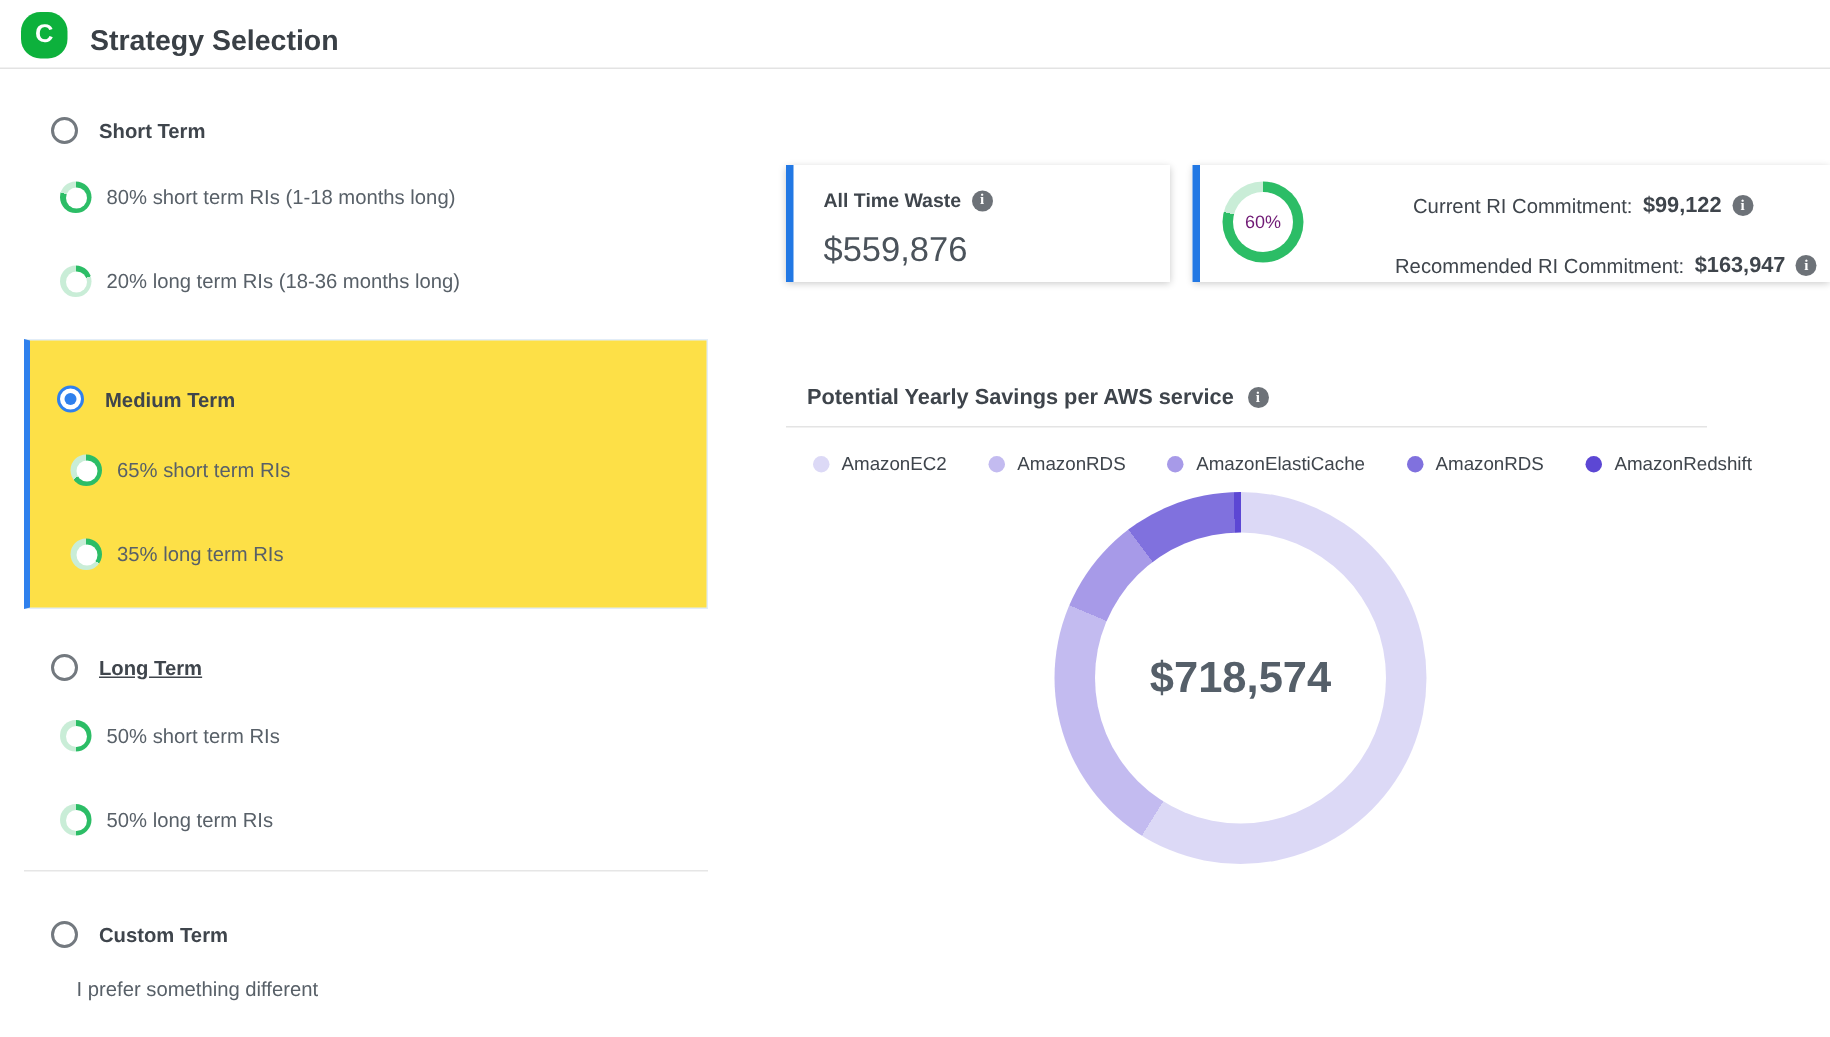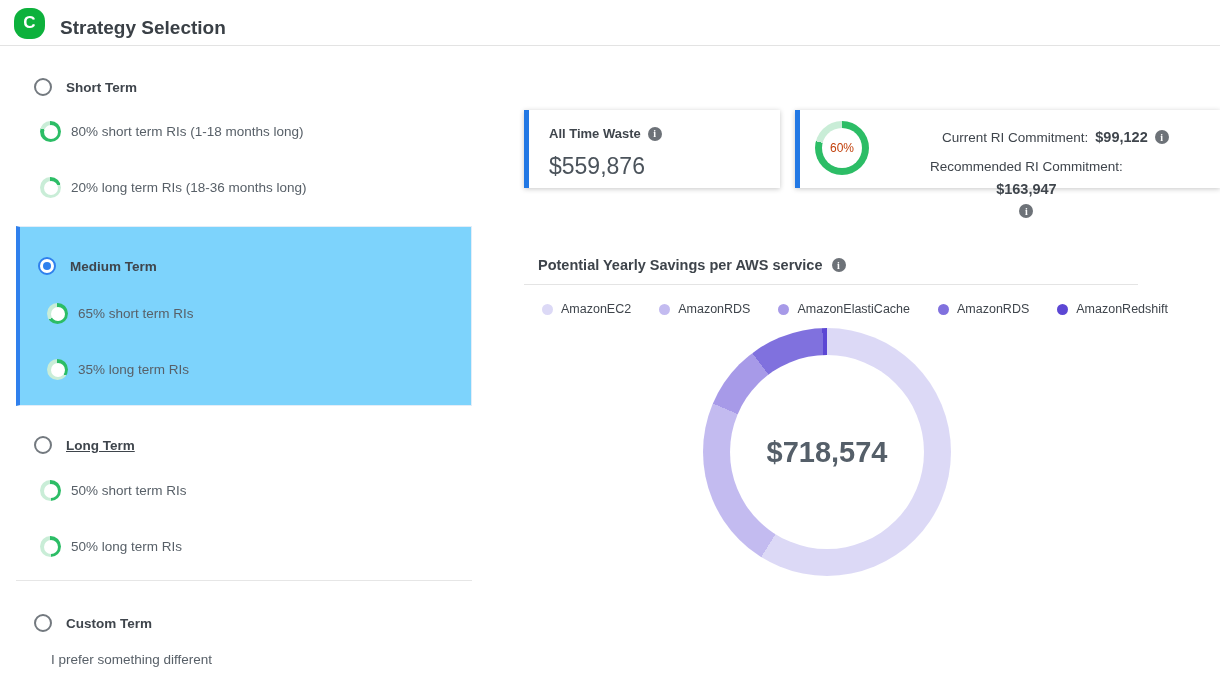--- a/index.html
+++ b/index.html
@@ -19,34 +19,34 @@
   .radio.selected::after { content:""; position:absolute; left:3px; top:3px; width:8px; height:8px; border-radius:50%; background:#2f80ed; }
 
   .strategy-row { position:absolute; display:flex; align-items:center; gap:14px; }
   .strategy-label { font-size:13.5px; font-weight:bold; color:#3f454c; }
 
   .option-row { position:absolute; display:flex; align-items:center; gap:10px; }
   .mini-donut { width:21px; height:21px; border-radius:50%; position:relative; flex:0 0 21px; }
   .mini-donut::after { content:""; position:absolute; left:3.5px; top:3.5px; width:14px; height:14px; border-radius:50%; background:#fff; }
   .option-text { font-size:13.5px; color:#586068; }
 
-  .medium-box { position:absolute; left:16px; top:226px; width:456px; height:180px; background:#7dd3fc; border:1px solid #e2edf8; border-left:4px solid #2f80ed;text-decoration:underline; }
+  .medium-box { position:absolute; left:16px; top:226px; width:456px; height:180px; background:#fde047; border:1px solid #e2edf8; border-left:4px solid #2f80ed;text-decoration:underline; }
 
   .panel-divider { position:absolute; left:16px; width:456px; height:1px; background:#e6e6e6; }
   .custom-desc { position:absolute; font-size:13.5px; color:#586068; }
 
   
   .card { position:absolute; background:#fff; border-left:5px solid #2278e4; box-shadow:0 1px 5px rgba(0,0,0,0.22); }
   .card-label { font-size:13px; font-weight:bold; color:#3f454c; display:inline-flex; align-items:center; gap:7px; }
   .info-icon { width:14px; height:14px; border-radius:50%; background:#6d7278; color:#fff; font-size:10px; font-weight:bold; display:inline-flex; align-items:center; justify-content:center; font-family:"Liberation Serif", serif; flex:0 0 14px; }
   .card-value { font-size:23px; color:#4b535b; margin-top:7px; }
 
   .gauge { position:absolute; left:15px; top:11px; width:54px; height:54px; border-radius:50%; }
   .gauge::after { content:""; position:absolute; left:7px; top:7px; width:40px; height:40px; border-radius:50%; background:#fff; }
-  .gauge-label { position:absolute; left:0; top:0; width:54px; height:54px; display:flex; align-items:center; justify-content:center; font-size:12px; color:#c2410c; z-index:2; }
+  .gauge-label { position:absolute; left:0; top:0; width:54px; height:54px; display:flex; align-items:center; justify-content:center; font-size:12px; color:#701a75; z-index:2; }
 
   .ri-line { position:absolute; left:130px; display:flex; align-items:center; gap:7px; font-size:13.5px; color:#3f454c; }
   .ri-line .ri-value { font-weight:bold; font-size:14.5px; }
 
   
   .chart-title-row { position:absolute; left:538px; top:257px; display:flex; align-items:center; gap:9px; }
   .chart-title { font-size:14.5px; font-weight:bold; color:#3e444b; }
   .chart-divider { position:absolute; left:524px; top:284px; width:614px; height:1px; background:#e4e4e4; }
   .legend { position:absolute; left:542px; top:302px; display:flex; align-items:center; gap:28px; }
   .legend-item { display:flex; align-items:center; gap:8px; }
@@ -127,21 +127,21 @@
   </div>
 
   <div class="card" style="left:795px; top:110px; width:425px; height:78px;">
     <div class="gauge" id="gauge" style="background: conic-gradient(rgb(44, 189, 102) 0deg, rgb(44, 189, 102) 79%, rgb(201, 237, 215) 79%, rgb(201, 237, 215) 100%);"></div>
     <div class="gauge-label" style="left:15px; top:11px;">60%</div>
     <div class="ri-line" style="top:19px;margin-left:12px;">
       <span>Current RI Commitment:</span>
       <span class="ri-value">$99,122</span>
       <span class="info-icon">i</span>
     </div>
-    <div class="ri-line" style="top:49px;flex-direction:column;">
+    <div class="ri-line" style="top:59px;">
       <span>Recommended RI Commitment:</span>
       <span class="ri-value">$163,947</span>
       <span class="info-icon">i</span>
     </div>
   </div>
 
   <div class="chart-title-row">
     <span class="chart-title">Potential Yearly Savings per AWS service</span>
     <span class="info-icon">i</span>
   </div>

